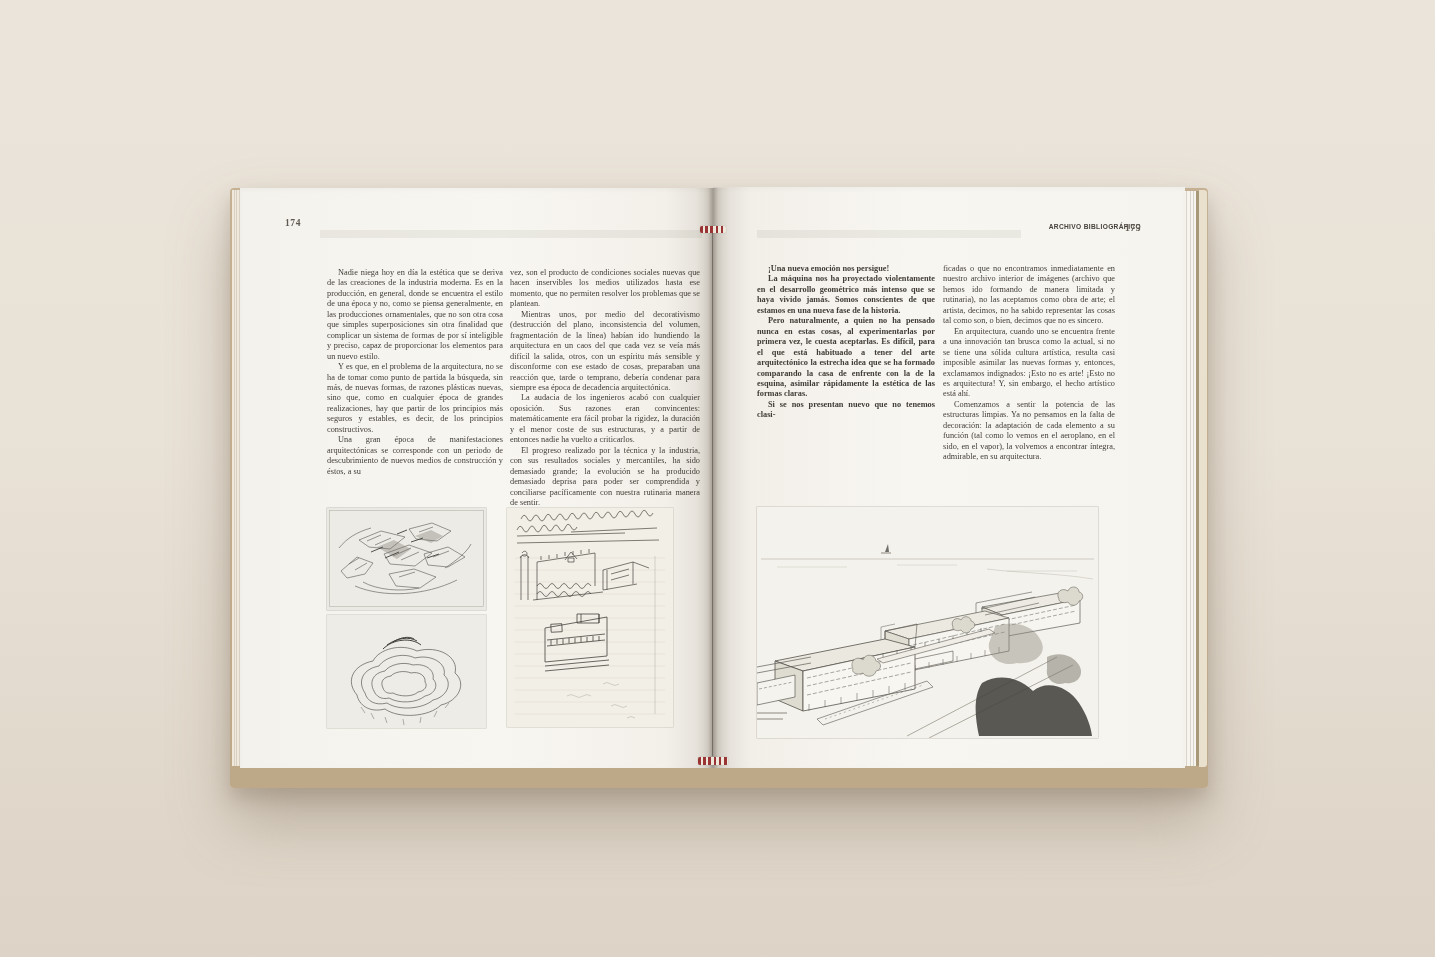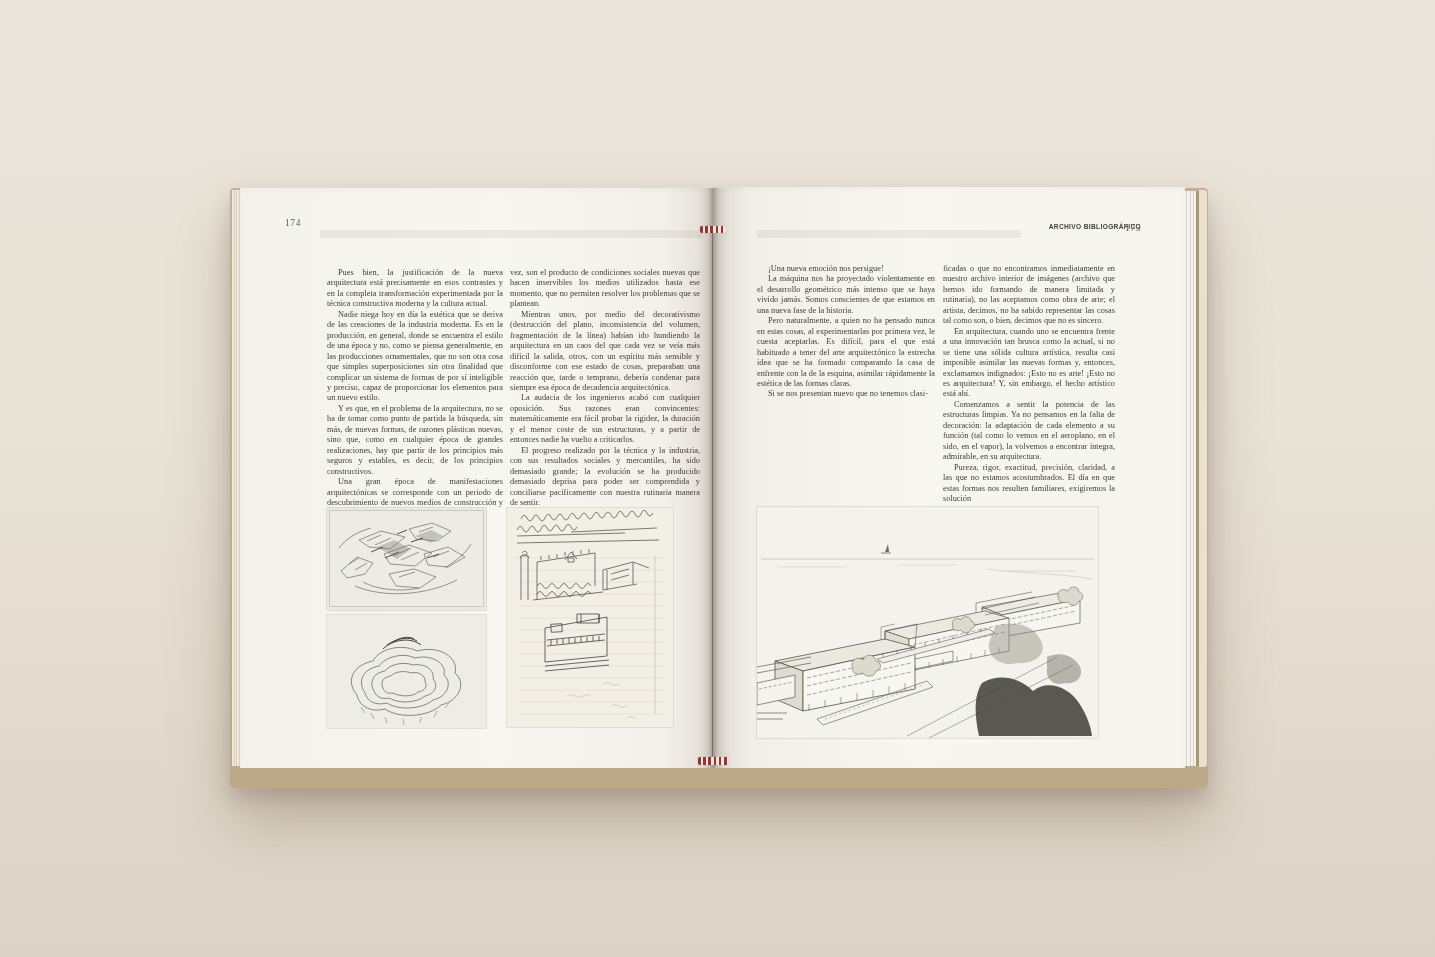--- a/index.html
+++ b/index.html
@@ -39,40 +39,40 @@
     position:absolute;left:696px;top:188px;width:34px;height:580px;pointer-events:none;
     background:linear-gradient(to right,rgba(90,75,60,0) 0%,rgba(90,75,60,.10) 35%,rgba(55,45,38,.30) 50%,rgba(90,75,60,.10) 65%,rgba(90,75,60,0) 100%);
   }
   .gutter-line{position:absolute;left:712px;top:232px;width:1px;height:524px;background:rgba(60,50,42,.45);}
   .headband{position:absolute;border-radius:2px;
     background:repeating-linear-gradient(90deg,#9a3434 0 2.6px,#efe8dc 2.6px 5.2px);
     box-shadow:0 0 1px rgba(0,0,0,.4);}
   .headband.top{left:700px;top:226px;width:26px;height:7px;}
   .headband.bottom{left:698px;top:757px;width:30px;height:8px;}
   
-  .pagenum{position:absolute;font-size:9.5px;letter-spacing:.6px;color:#5f5a52;}
+  .pagenum{position:absolute;font-size:9.5px;letter-spacing:.6px;color:#5f5a52;font-weight:bold;}
   .pagenum-left{left:45px;top:30px;}
   .band{position:absolute;height:8px;background:rgba(130,123,110,.11);}
   .band-left{left:80px;top:42px;width:382px;}
   .band-right{left:44px;top:43px;width:264px;}
   .header-row{
     position:absolute;left:44px;top:36px;width:384px;
     display:flex;justify-content:flex-end;align-items:flex-start;gap:22px;
   }
   .running-head{
     font-family:"Liberation Sans",sans-serif;font-size:6.6px;font-weight:700;
     letter-spacing:.35px;color:#45413b;
   }
   
   .cols{position:absolute;display:flex;}
   .cols-left{left:87px;top:80px;gap:7px;}
   .cols-right{left:44px;top:77px;gap:8px;}
   .col{display:block;}
   .col.w1{width:176px;} .col.w2{width:190px;}
-  .col.w3{width:178px;} .col.w4{width:172px;}
+  .col.w3{width:178px;font-weight:bold;} .col.w4{width:172px;}
   .col p{
     margin:0;font-size:8.3px;line-height:10.45px;text-align:justify;
     text-indent:11px;color:#403c36;
   }
   .col p.cont{text-indent:0;}
   
   figure{margin:0;}
   .fig{position:absolute;overflow:hidden;}
   .fig svg{display:block;}
   .fig1{left:87px;top:320px;width:159px;height:102px;background:#ebe9e3;box-shadow:0 0 0 .5px #c4c0b6;}
@@ -90,21 +90,20 @@
   <div class="edge-stack"></div>
   <div class="edge-tan"></div>
   <div class="edge-cream"></div>
 
   <div class="page page-left" lang="es">
     <div class="pagenum pagenum-left">174</div>
     <div class="band band-left"></div>
 
     <div class="cols cols-left">
       <div class="col w1">
-        <p>Pues bien, la justificación de la nueva arquitectura está precisamente en esos contrastes y en la completa transformación experimentada por la técnica constructiva moderna y la cultura actual.</p>
         <p>Nadie niega hoy en día la estética que se deriva de las creaciones de la industria moderna. Es en la producción, en general, donde se encuentra el estilo de una época y no, como se piensa generalmente, en las producciones ornamentales, que no son otra cosa que simples superposiciones sin otra finalidad que complicar un sistema de formas de por sí inteligible y preciso, capaz de proporcionar los elementos para un nuevo estilo.</p>
         <p>Y es que, en el problema de la arquitectura, no se ha de tomar como punto de partida la búsqueda, sin más, de nuevas formas, de razones plásticas nuevas, sino que, como en cualquier época de grandes realizaciones, hay que partir de los principios más seguros y estables, es decir, de los principios constructivos.</p>
         <p>Una gran época de manifestaciones arquitectónicas se corresponde con un periodo de descubrimiento de nuevos medios de construcción y éstos, a su</p>
       </div>
       <div class="col w2">
         <p class="cont">vez, son el producto de condiciones sociales nuevas que hacen inservibles los medios utilizados hasta ese momento, que no permiten resolver los problemas que se plantean.</p>
         <p>Mientras unos, por medio del decorativismo (destrucción del plano, inconsistencia del volumen, fragmentación de la línea) habían ido hundiendo la arquitectura en un caos del que cada vez se veía más difícil la salida, otros, con un espíritu más sensible y disconforme con ese estado de cosas, preparaban una reacción que, tarde o temprano, debería condenar para siempre esa época de decadencia arquitectónica.</p>
         <p>La audacia de los ingenieros acabó con cualquier oposición. Sus razones eran convincentes: matemáticamente era fácil probar la rigidez, la duración y el menor coste de sus estructuras, y a partir de entonces nadie ha vuelto a criticarlos.</p>
         <p>El progreso realizado por la técnica y la industria, con sus resultados sociales y mercantiles, ha sido demasiado grande; la evolución se ha producido demasiado deprisa para poder ser comprendida y conciliarse pacíficamente con nuestra rutinaria manera de sentir.</p>
       </div>
@@ -201,21 +200,20 @@
       <div class="col w3">
         <p>¡Una nueva emoción nos persigue!</p>
         <p>La máquina nos ha proyectado violentamente en el desarrollo geométrico más intenso que se haya vivido jamás. Somos conscientes de que estamos en una nueva fase de la historia.</p>
         <p>Pero naturalmente, a quien no ha pensado nunca en estas cosas, al experimentarlas por primera vez, le cuesta aceptarlas. Es difícil, para el que está habituado a tener del arte arquitectónico la estrecha idea que se ha formado comparando la casa de enfrente con la de la esquina, asimilar rápidamente la estética de las formas claras.</p>
         <p>Si se nos presentan nuevo que no tenemos clasi-</p>
       </div>
       <div class="col w4">
         <p class="cont">ficadas o que no encontramos inmediatamente en nuestro archivo interior de imágenes (archivo que hemos ido formando de manera limitada y rutinaria), no las aceptamos como obra de arte; el artista, decimos, no ha sabido representar las cosas tal como son, o bien, decimos que no es sincero.</p>
         <p>En arquitectura, cuando uno se encuentra frente a una innovación tan brusca como la actual, si no se tiene una sólida cultura artística, resulta casi imposible asimilar las nuevas formas y, entonces, exclamamos indignados: ¡Esto no es arte! ¡Esto no es arquitectura! Y, sin embargo, el hecho artístico está ahí.</p>
         <p>Comenzamos a sentir la potencia de las estructuras limpias. Ya no pensamos en la falta de decoración: la adaptación de cada elemento a su función (tal como lo vemos en el aeroplano, en el sido, en el vapor), la volvemos a encontrar íntegra, admirable, en su arquitectura.</p>
-        <p>Pureza, rigor, exactitud, precisión, claridad, a las que no estamos acostumbrados. El día en que estas formas nos resulten familiares, exigiremos la solución</p>
       </div>
     </div>
 
     <figure class="fig fig4" aria-label="Dibujo en perspectiva de casas modernas de cubierta plana junto al mar">
       <svg viewBox="0 0 341 231" width="341" height="231">
         <g stroke="#b3afa4" stroke-width="0.6" fill="none">
           <path d="M4,52 H337"></path>
           <path d="M20,60 H90 M140,58 H200 M250,64 H320" opacity="0.5"></path>
           <path d="M230,62 C260,66 300,66 336,72" opacity="0.7"></path>
         </g>

